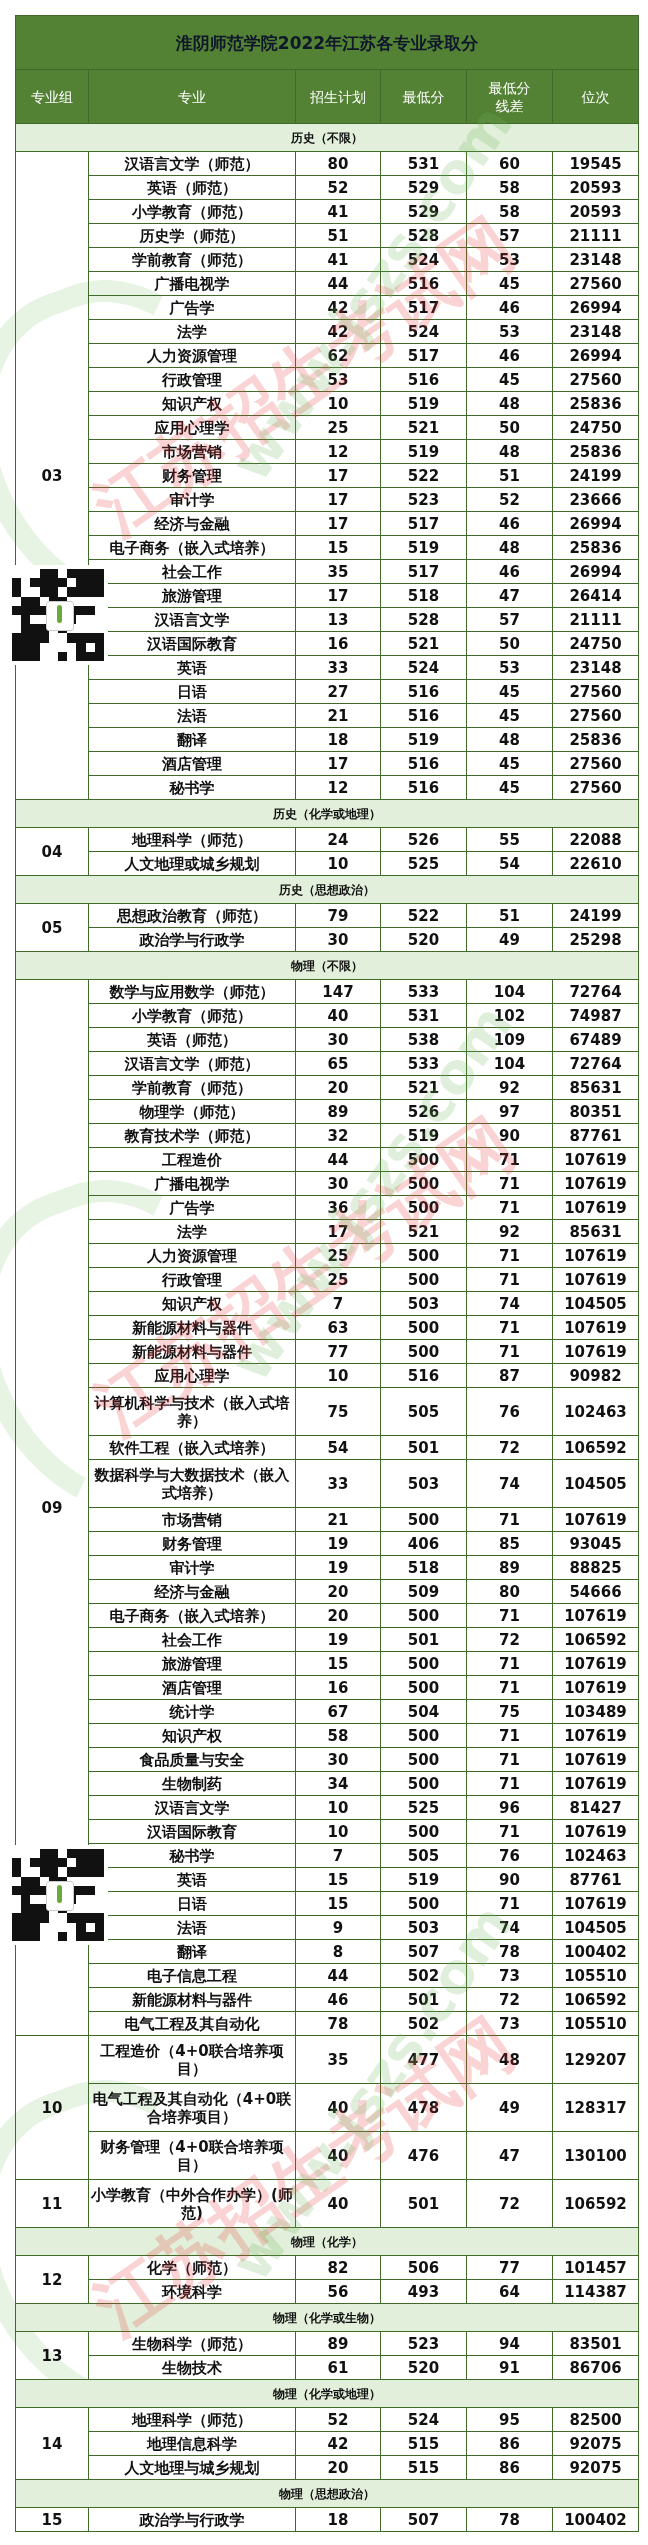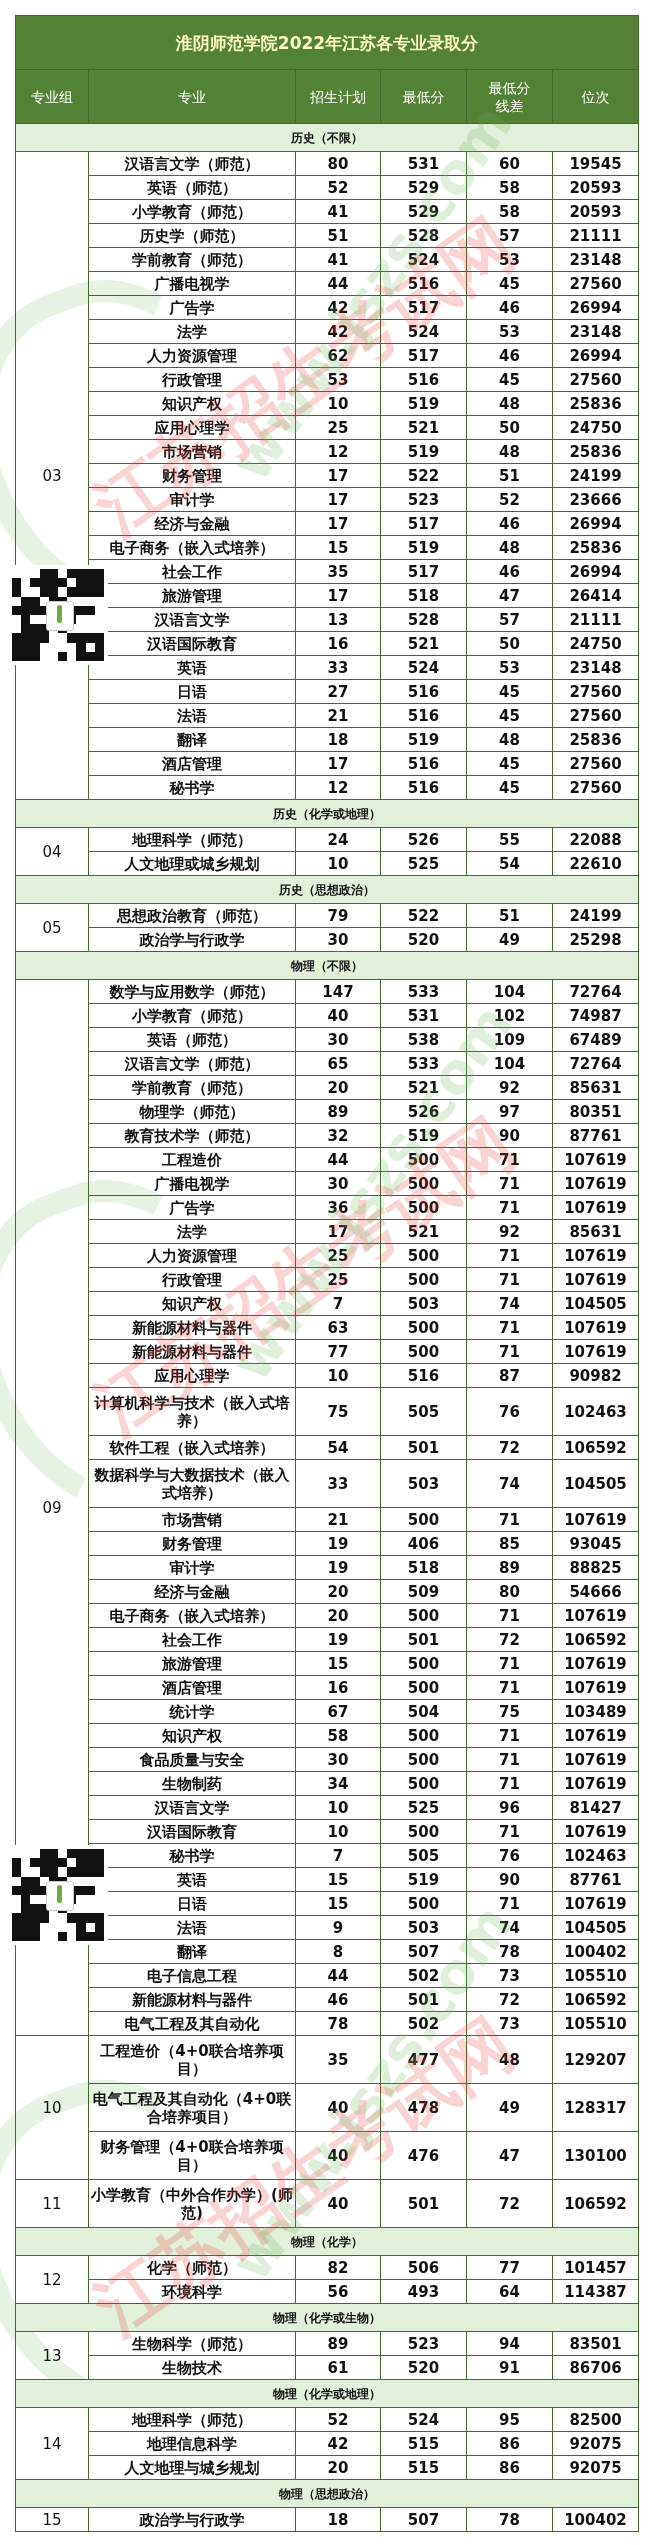--- a/index.html
+++ b/index.html
@@ -7,24 +7,24 @@
   .wm { position:absolute; pointer-events:none; font-weight:bold; white-space:nowrap; }
   .wm-red { color:rgba(230,60,60,0.22); font-size:70px; transform:rotate(-35deg); }
   .wm-green { color:rgba(110,180,90,0.22); font-size:56px; transform:rotate(-55deg); }
   .wm-logo { position:absolute; width:230px; height:300px; border-radius:50% 50% 40% 60%; border:22px solid rgba(120,190,100,0.18); border-right-color:transparent; border-bottom-color:transparent; transform:rotate(-20deg); pointer-events:none; }
   table { position:absolute; left:15px; top:15px; width:623px; border-collapse:collapse; table-layout:fixed; }
   td, th { border:1px solid #3f6a2a; text-align:center; vertical-align:middle; padding:0 2px; font-size:15px; color:#111; line-height:18px; }
   td { font-weight:bold; }
   td.major { font-weight:bold; font-size:15px; }
   tr.data td { height:23px; background:transparent; }
   tr.tall td { height:47px; }
-  .title-cell { background:#548235; color:#fef9c3; font-size:17px; font-weight:bold; height:53px; }
+  .title-cell { background:#548235; color:#0f172a; font-size:17px; font-weight:bold; height:53px; }
   .hdr th { background:#548235; color:#ffffff; font-weight:normal; font-size:14px; height:53px; }
   .sec td { background:#e2efda; font-size:12px; height:27px; }
-  td.grp { font-weight:normal; }
+  td.grp { font-weight:bold; }
   .qr { position:absolute; width:100px; height:100px; background:#fff; display:grid; grid-template-columns:repeat(10,1fr); grid-template-rows:repeat(10,1fr); padding:4px; box-sizing:border-box; }
   .qr span { display:block; }
   .qr .b { background:#111; }
   .qr .logo { position:absolute; left:38px; top:36px; width:26px; height:28px; background:#fff; border:1px solid #ccc; border-radius:3px; }
   .qr .logo::after { content:""; position:absolute; left:10px; top:3px; width:5px; height:18px; background:#6aaa3a; border-radius:3px; }
 </style>
 </head>
 <body>
 
 <div class="wm-logo" style="left:-20px; top:280px;"></div>

